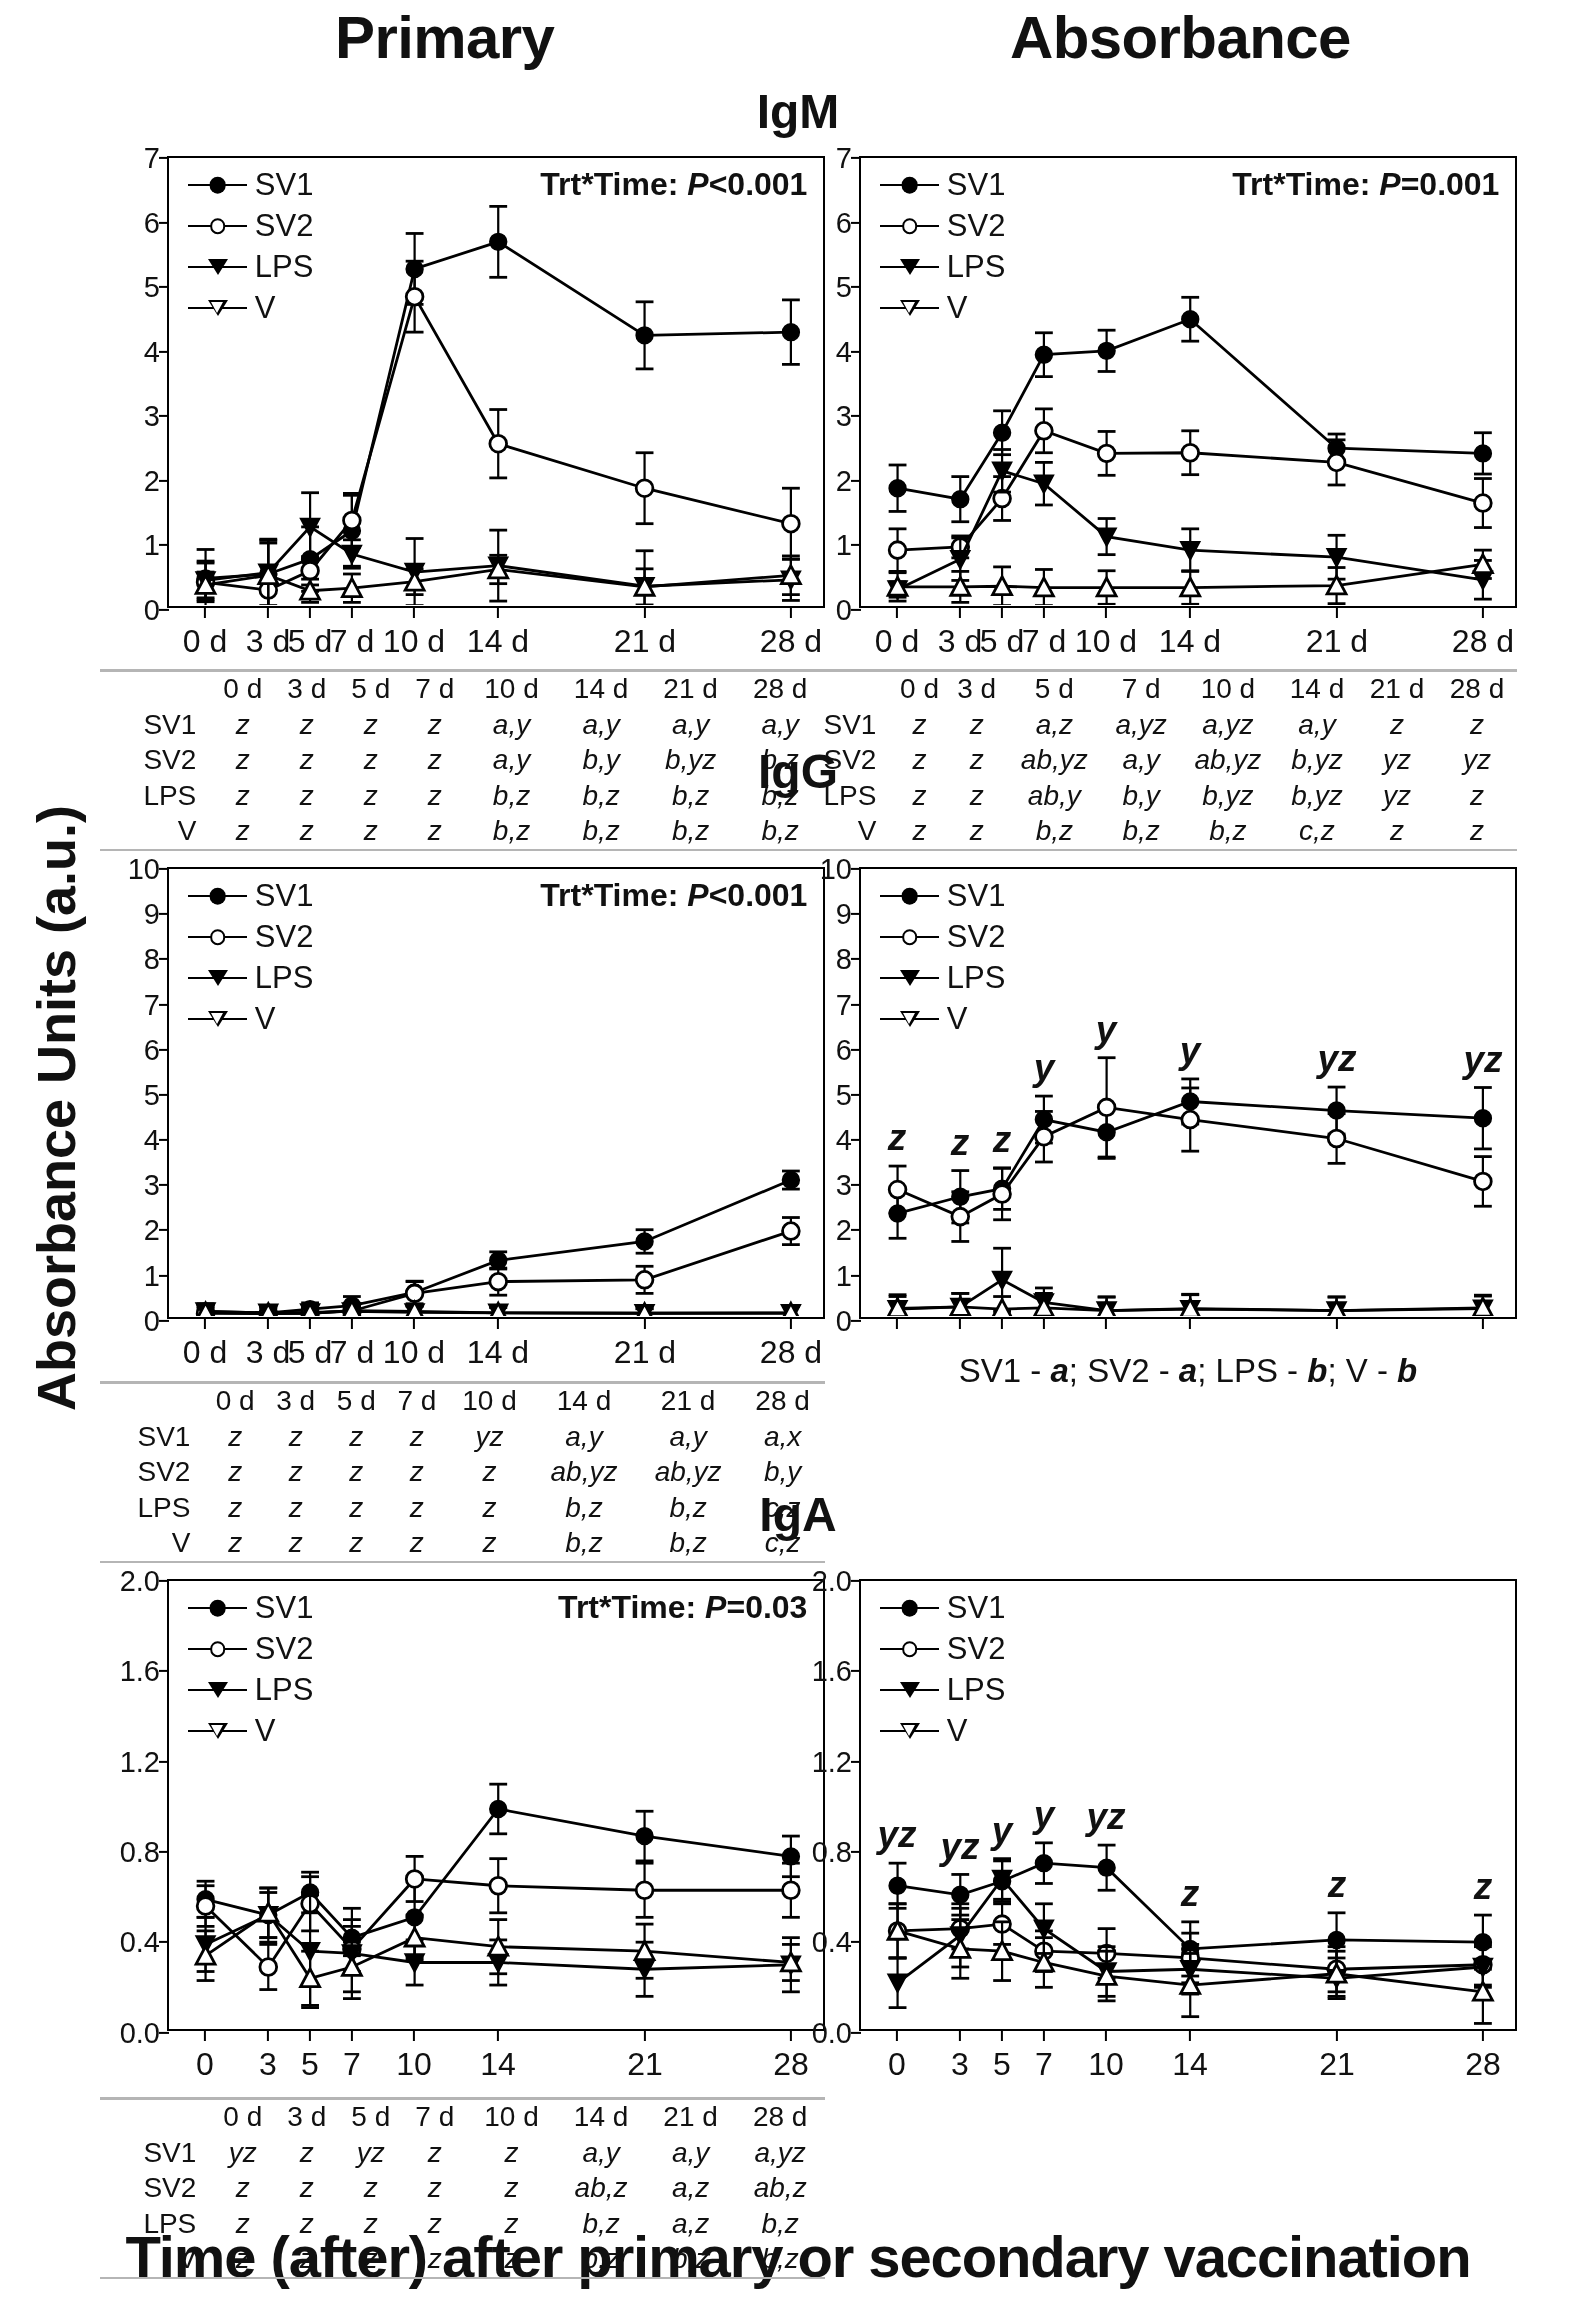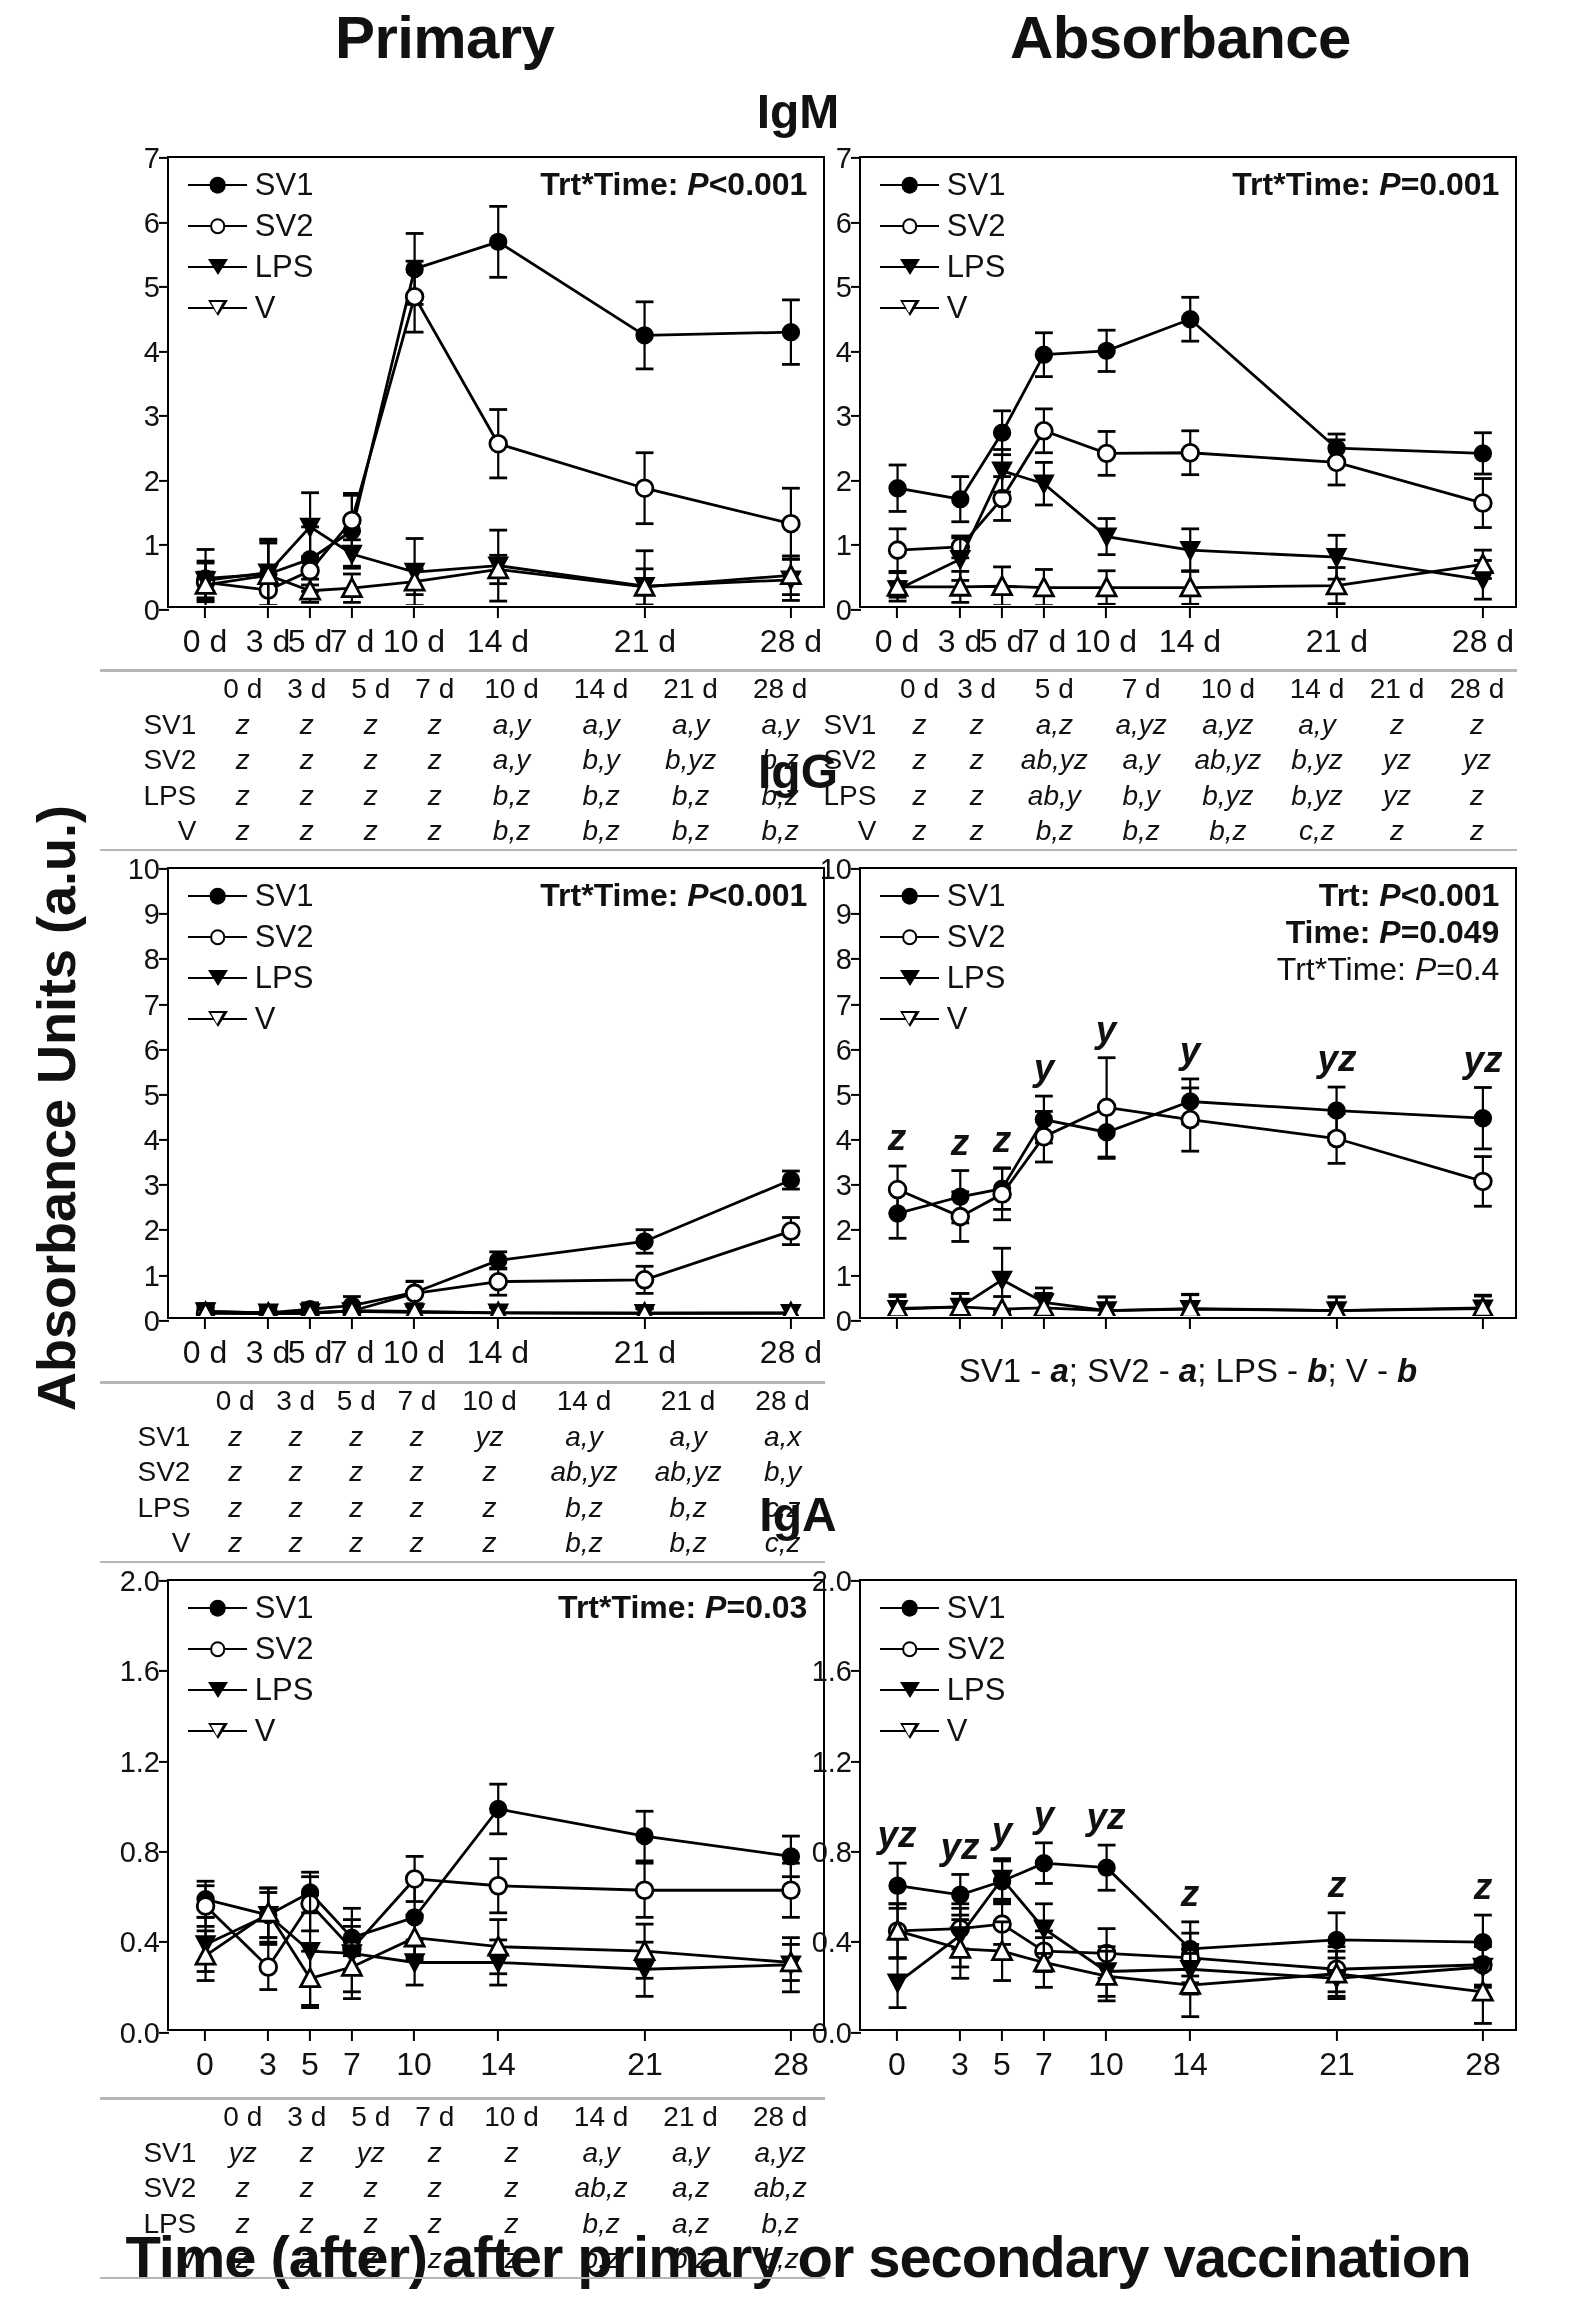--- a/index.html
+++ b/index.html
@@ -1043,25 +1043,20 @@
             </span>
       <span>LPS</span>
           </div>
           <div class="legrow">
             <span class="legline">
         <span class="mk mk-ot"></span>
             </span>
       <span>V</span>
           </div>
         </div>
-        <div class="pstat" style="right: 15.6px; top: 7.8px;">
-          <div><b>Trt: <i>P</i>&lt;0.001</b></div>
-          <div><b>Time: <i>P</i>=0.049</b></div>
-          <div class="reg">Trt*Time: <i>P</i>=0.4</div>
-        </div>
         <div class="statlet" style="left: 36px; top: 248px;">z</div>
         <div class="statlet" style="left: 99px; top: 253px;">z</div>
         <div class="statlet" style="left: 141px; top: 250px;">z</div>
         <div class="statlet" style="left: 183px; top: 178px;">y</div>
         <div class="statlet" style="left: 245px; top: 140px;">y</div>
         <div class="statlet" style="left: 329px; top: 161px;">y</div>
         <div class="statlet" style="left: 476px; top: 169px;">yz</div>
         <div class="statlet" style="left: 622px; top: 170px;">yz</div>
       </div>
       <div class="botnote" style="left: 1188px; top: 1352px;">SV1 - <b>a</b>; SV2 - <b>a</b>; LPS - <b>b</b>; V - <b>b</b></div>

